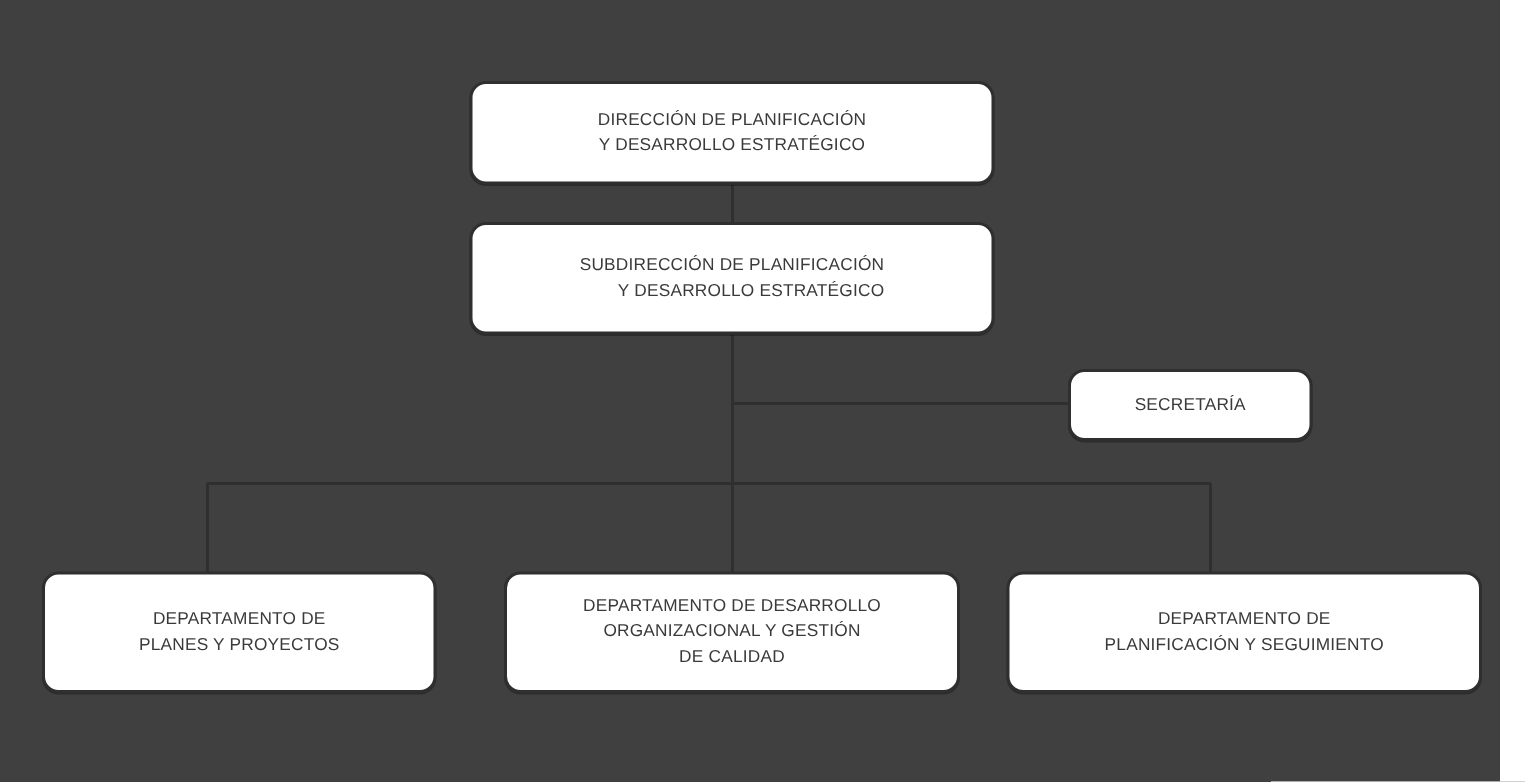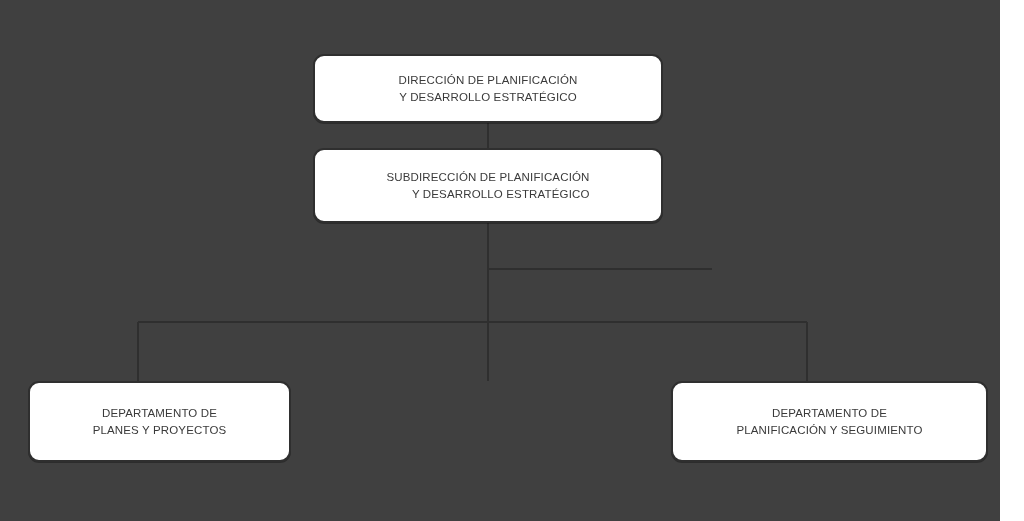--- a/index.html
+++ b/index.html
@@ -85,25 +85,33 @@
   <div id="node-direccion" class="node-box">
     <span class="node-label">DIRECCIÓN DE PLANIFICACIÓN
 Y DESARROLLO ESTRATÉGICO</span>
   </div>
 
   <div id="node-subdireccion" class="node-box">
     <span class="node-label">SUBDIRECCIÓN DE PLANIFICACIÓN
 Y DESARROLLO ESTRATÉGICO</span>
   </div>
 
+  <div id="node-secretaria" class="node-box">
+    <span class="node-label">SECRETARÍA</span>
+  </div>
 
   <div id="node-dep-planes" class="node-box">
     <span class="node-label">DEPARTAMENTO DE
 PLANES Y PROYECTOS</span>
   </div>
 
+  <div id="node-dep-desarrollo" class="node-box">
+    <span class="node-label">DEPARTAMENTO DE DESARROLLO
+ORGANIZACIONAL Y GESTIÓN
+DE CALIDAD</span>
+  </div>
 
   <div id="node-dep-planificacion" class="node-box">
     <span class="node-label">DEPARTAMENTO DE
 PLANIFICACIÓN Y SEGUIMIENTO</span>
   </div>
 
 </div>
 
 </body></html>

